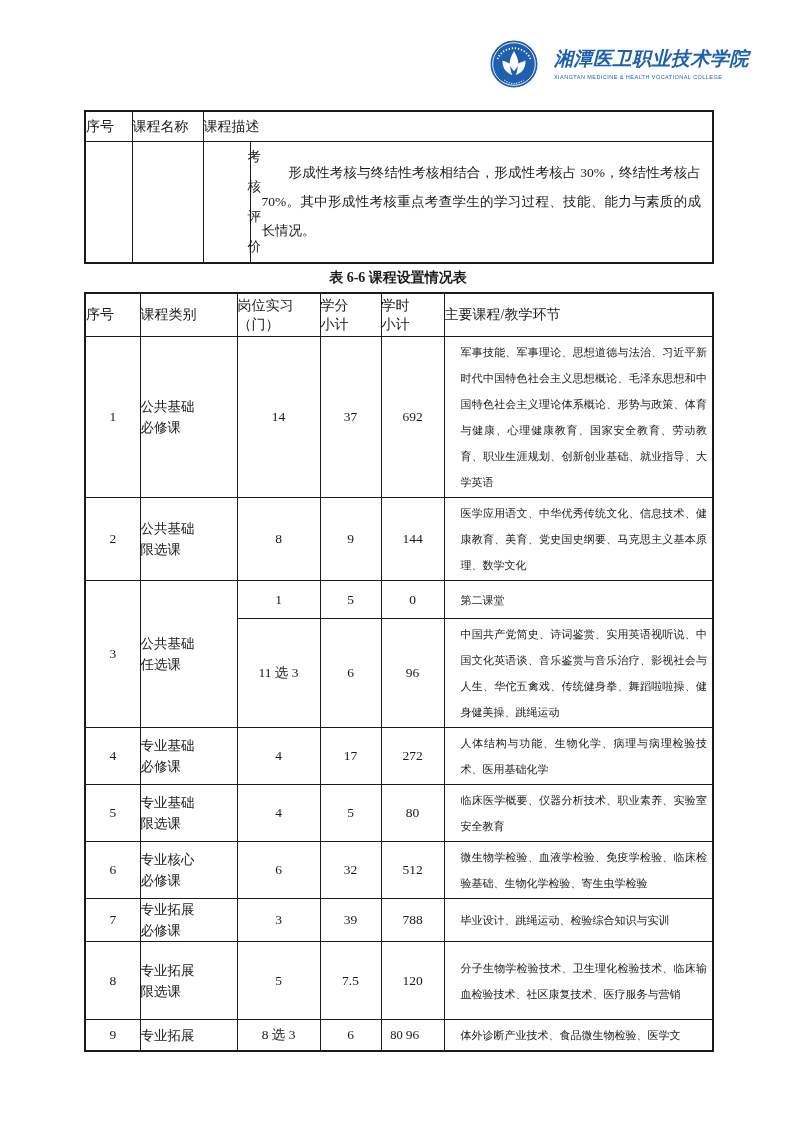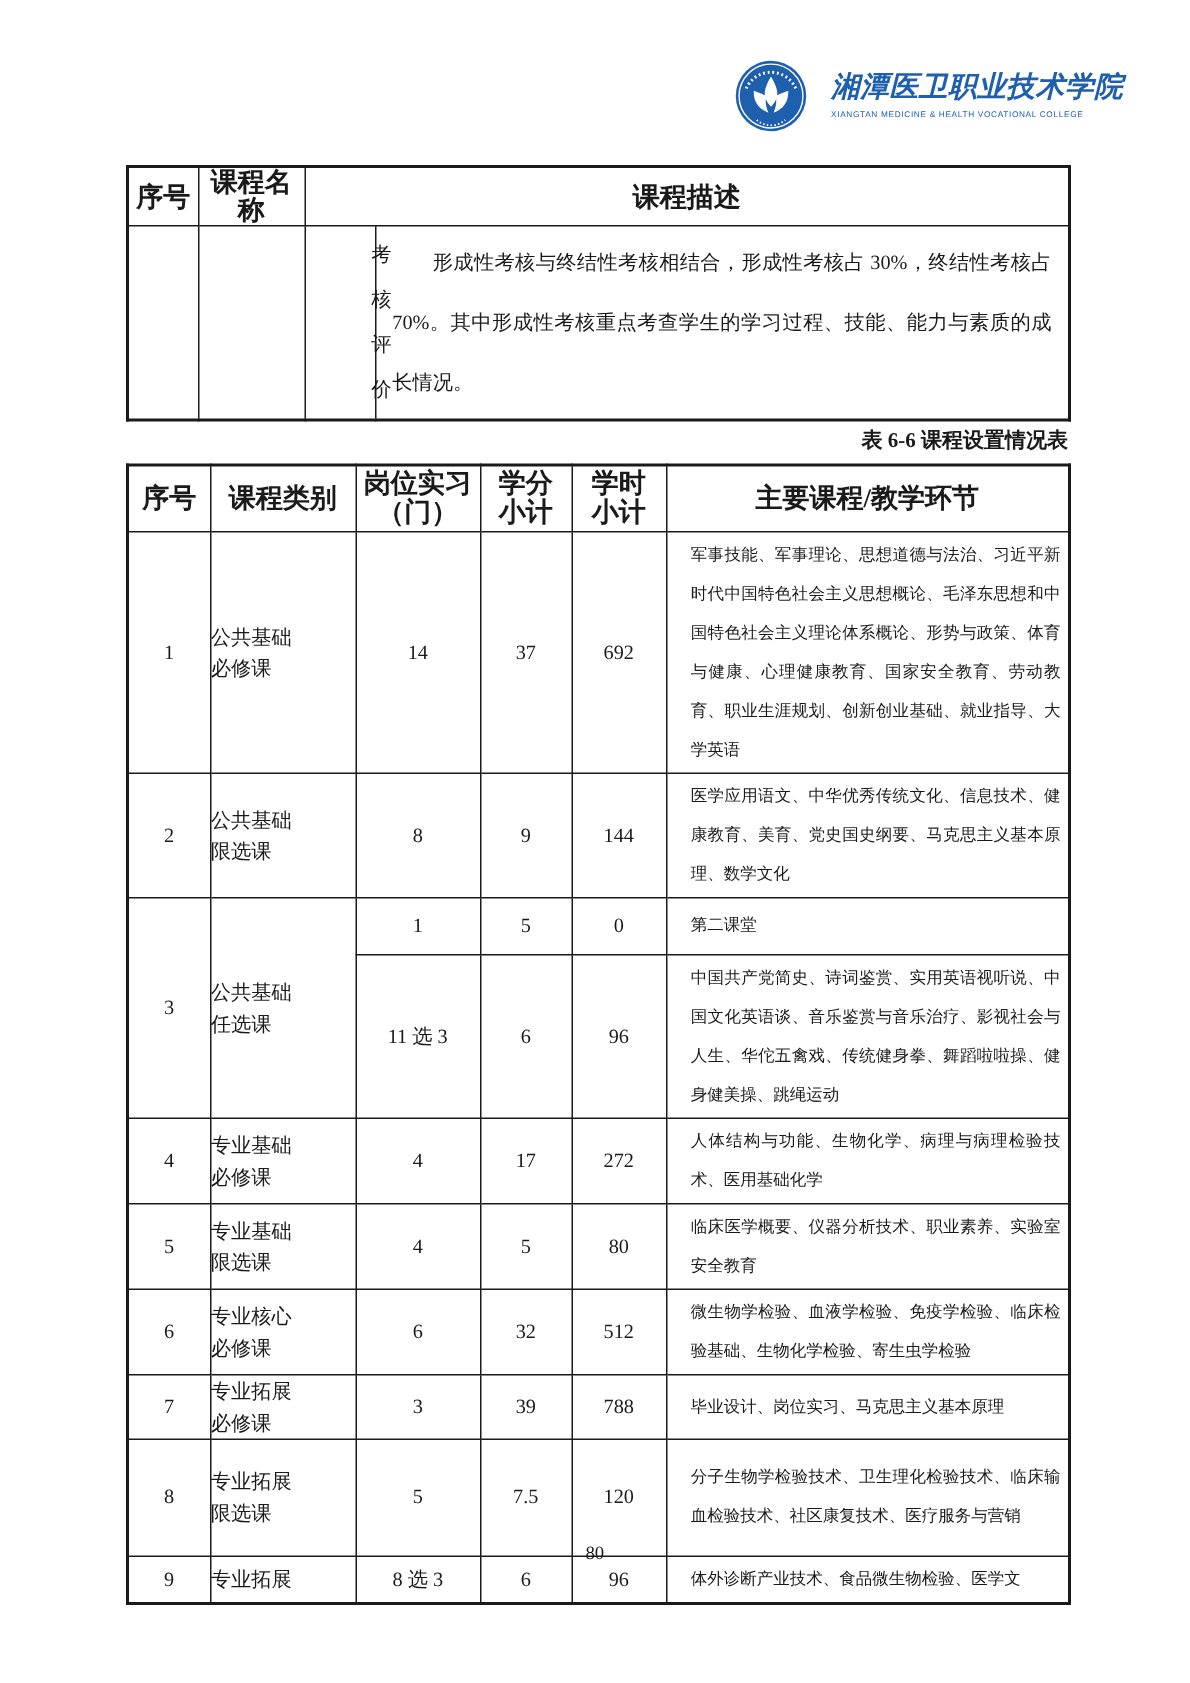--- a/index.html
+++ b/index.html
@@ -18,34 +18,34 @@
   }
   .logo-en{
     font-size:5.5px;color:#1e5fae;letter-spacing:0.45px;line-height:8px;
     font-family:"Liberation Sans",sans-serif;white-space:nowrap;margin-top:2px;
   }
   
   .content{position:absolute;left:84px;top:0;width:628px;}
   table{border-collapse:collapse;width:628px;table-layout:fixed;}
   table.doc{border:2px solid #1a1a1a;}
   td,th{border:1px solid #1a1a1a;padding:0;vertical-align:middle;}
-  th{font-weight:bold;font-size:18px;line-height:19px;text-align:center;white-space:pre-line;}
+  th{font-weight:normal;font-size:14px;line-height:19px;text-align:left;white-space:pre-line;}
   .num{font-size:13.5px;text-align:center;}
   
   .t1{margin-top:110px;}
   .t1 .hrow{height:30px;}
   .t1 .brow{height:88px;}
   .assess-label{font-size:13.5px;text-align:center;line-height:30px;white-space:pre-line;padding-left:44px;}
   .assess-desc{
-    font-size:13.5px;line-height:40px;text-align:justify;text-justify:inter-ideograph;
+    font-size:13.5px;line-height:29px;text-align:justify;text-justify:inter-ideograph;
     padding:4px 11px;text-indent:27px;
   }
   
   .section-heading{font-size:15px;font-weight:bold;margin:9px 0 0 0;padding-left:30px;line-height:22px;}
-  .table-caption{font-size:14px;font-weight:bold;text-align:right;margin-top:3px;line-height:21px;}
+  .table-caption{font-size:14px;font-weight:bold;text-align:center;margin-top:3px;line-height:21px;}
   
   .t2{margin-top:4px;}
   .t2 .hrow{height:44px;}
   .cat{font-size:13.5px;text-align:left;line-height:21px;white-space:pre-line;}
   .courses{
     font-size:11px;line-height:26px;text-align:justify;text-justify:inter-ideograph;
     padding:2px 5px 2px 16px;
   }
   .r1{height:158px;} .r2{height:78px;} .r3a{height:38px;} .r3b{height:108px;}
   .r4{height:56px;} .r5{height:54px;} .r6{height:56px;} .r7{height:38px;}
@@ -187,21 +187,21 @@
       <td class="courses">微生物学检验、血液学检验、免疫学检验、临床检验基础、生物化学检验、寄生虫学检验</td>
     </tr>
 
     <tr class="r7">
       <td class="num">7</td>
       <td class="cat">专业拓展
 必修课</td>
       <td class="num">3</td>
       <td class="num">39</td>
       <td class="num">788</td>
-      <td class="courses">毕业设计、岗位实习、马克思主义基本原理</td>
+      <td class="courses">毕业设计、跳绳运动、检验综合知识与实训</td>
     </tr>
 
     <tr class="r8">
       <td class="num">8</td>
       <td class="cat">专业拓展
 限选课</td>
       <td class="num">5</td>
       <td class="num">7.5</td>
       <td class="num">120</td>
       <td class="courses">分子生物学检验技术、卫生理化检验技术、临床输血检验技术、社区康复技术、医疗服务与营销</td>

